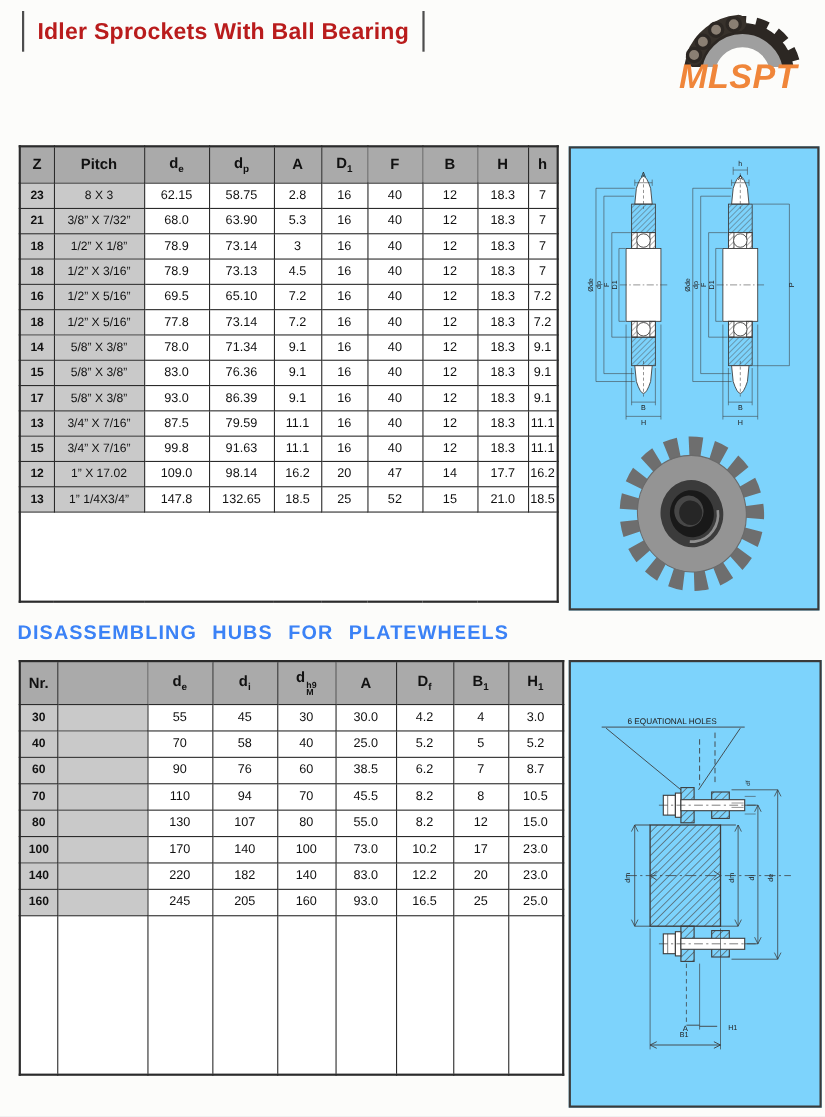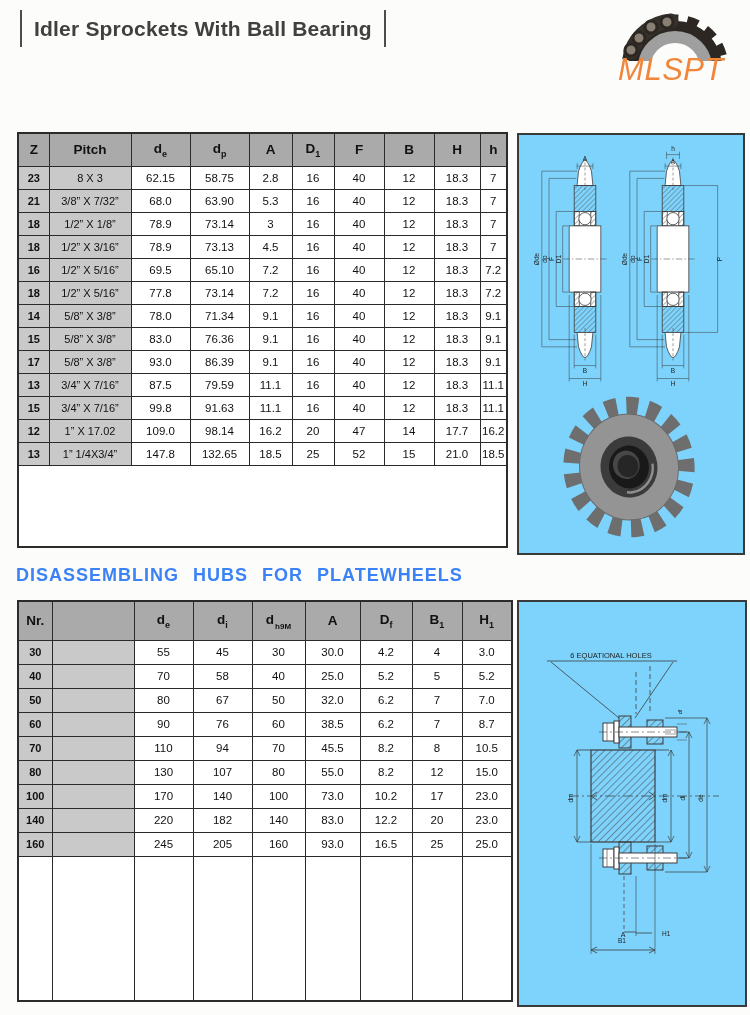--- a/index.html
+++ b/index.html
@@ -1,36 +1,36 @@
 <!DOCTYPE html>
 <html><head>
 <meta charset="utf-8">
 <style>
   html,body{margin:0;padding:0;background:#e8e8e8;}
   .page{position:relative;width:750px;height:1015px;background:#fcfcfa;font-family:"Liberation Sans",sans-serif;overflow:hidden;margin:0 auto;}
 
   
   .title-wrap{position:absolute;left:20px;top:10px;display:flex;align-items:stretch;}
   .vbar{width:2px;background:#4d4d4d;}
-  .page-title{font-size:21px;font-weight:bold;color:#404040;letter-spacing:.2px;padding:7px 12px 6px 12px;white-space:nowrap;}
+  .page-title{font-size:21px;font-weight:bold;color:#b91c1c;letter-spacing:.2px;padding:7px 12px 6px 12px;white-space:nowrap;}
 
   .logo{position:absolute;left:601px;top:6px;width:140px;text-align:center;}
   .logo svg{display:block;margin:0 auto;}
-  .logo-text{font-size:31px;font-weight:normal;font-style:italic;color:#F0863A;line-height:1;margin-top:-9px;letter-spacing:.5px;}
+  .logo-text{font-size:31px;font-weight:bold;font-style:italic;color:#F0863A;line-height:1;margin-top:-9px;letter-spacing:.5px;}
 
   
   .dtable{position:absolute;border-collapse:collapse;table-layout:fixed;background:#fff;border:2px solid #2b2b2b;}
   .dtable th,.dtable td{border:1px solid #2b2b2b;text-align:center;vertical-align:middle;padding:0;color:#111;overflow:hidden;}
   .dtable th{background:#aaaaaa;font-size:13.5px;font-weight:bold;}
   .dtable td{font-size:11.5px;}
   .dtable td.key{background:#c9c9c9;font-size:11px;}
   .dtable td:first-child{font-weight:bold;}
   .dtable tr.filler td{background:#fff;font-weight:normal;}
   sub{font-size:9px;}
-  .hstack{display:inline-flex;flex-direction:row;align-items:flex-start;line-height:7px;font-size:8px;font-weight:bold;vertical-align:-5px;margin-left:1px;}
+  .hstack{display:inline-flex;flex-direction:column;align-items:flex-start;line-height:7px;font-size:8px;font-weight:bold;vertical-align:-5px;margin-left:1px;}
 
   .t1{left:17px;top:132px;width:489px;}
   .t1 thead tr{height:33px;}
   .t1 tbody tr{height:23px;}
   .t1 tbody tr.filler{height:82px;}
 
   .section2-title{position:absolute;left:16px;top:565px;font-size:18px;font-weight:bold;color:#3b82f6;letter-spacing:1px;word-spacing:8px;}
 
   .t2{left:17px;top:600px;width:494px;}
   .t2 thead tr{height:39px;}
@@ -406,31 +406,20 @@
           <td class="key"></td>
           <td>70</td>
           <td>58</td>
           <td>40</td>
           <td>25.0</td>
           <td>5.2</td>
           <td>5</td>
           <td>5.2</td>
         </tr>
         <tr>
-          <td class="key">50</td>
-          <td class="key"></td>
-          <td>80</td>
-          <td>67</td>
-          <td>50</td>
-          <td>32.0</td>
-          <td>6.2</td>
-          <td>7</td>
-          <td>7.0</td>
-        </tr>
-        <tr>
           <td class="key">60</td>
           <td class="key"></td>
           <td>90</td>
           <td>76</td>
           <td>60</td>
           <td>38.5</td>
           <td>6.2</td>
           <td>7</td>
           <td>8.7</td>
         </tr>

